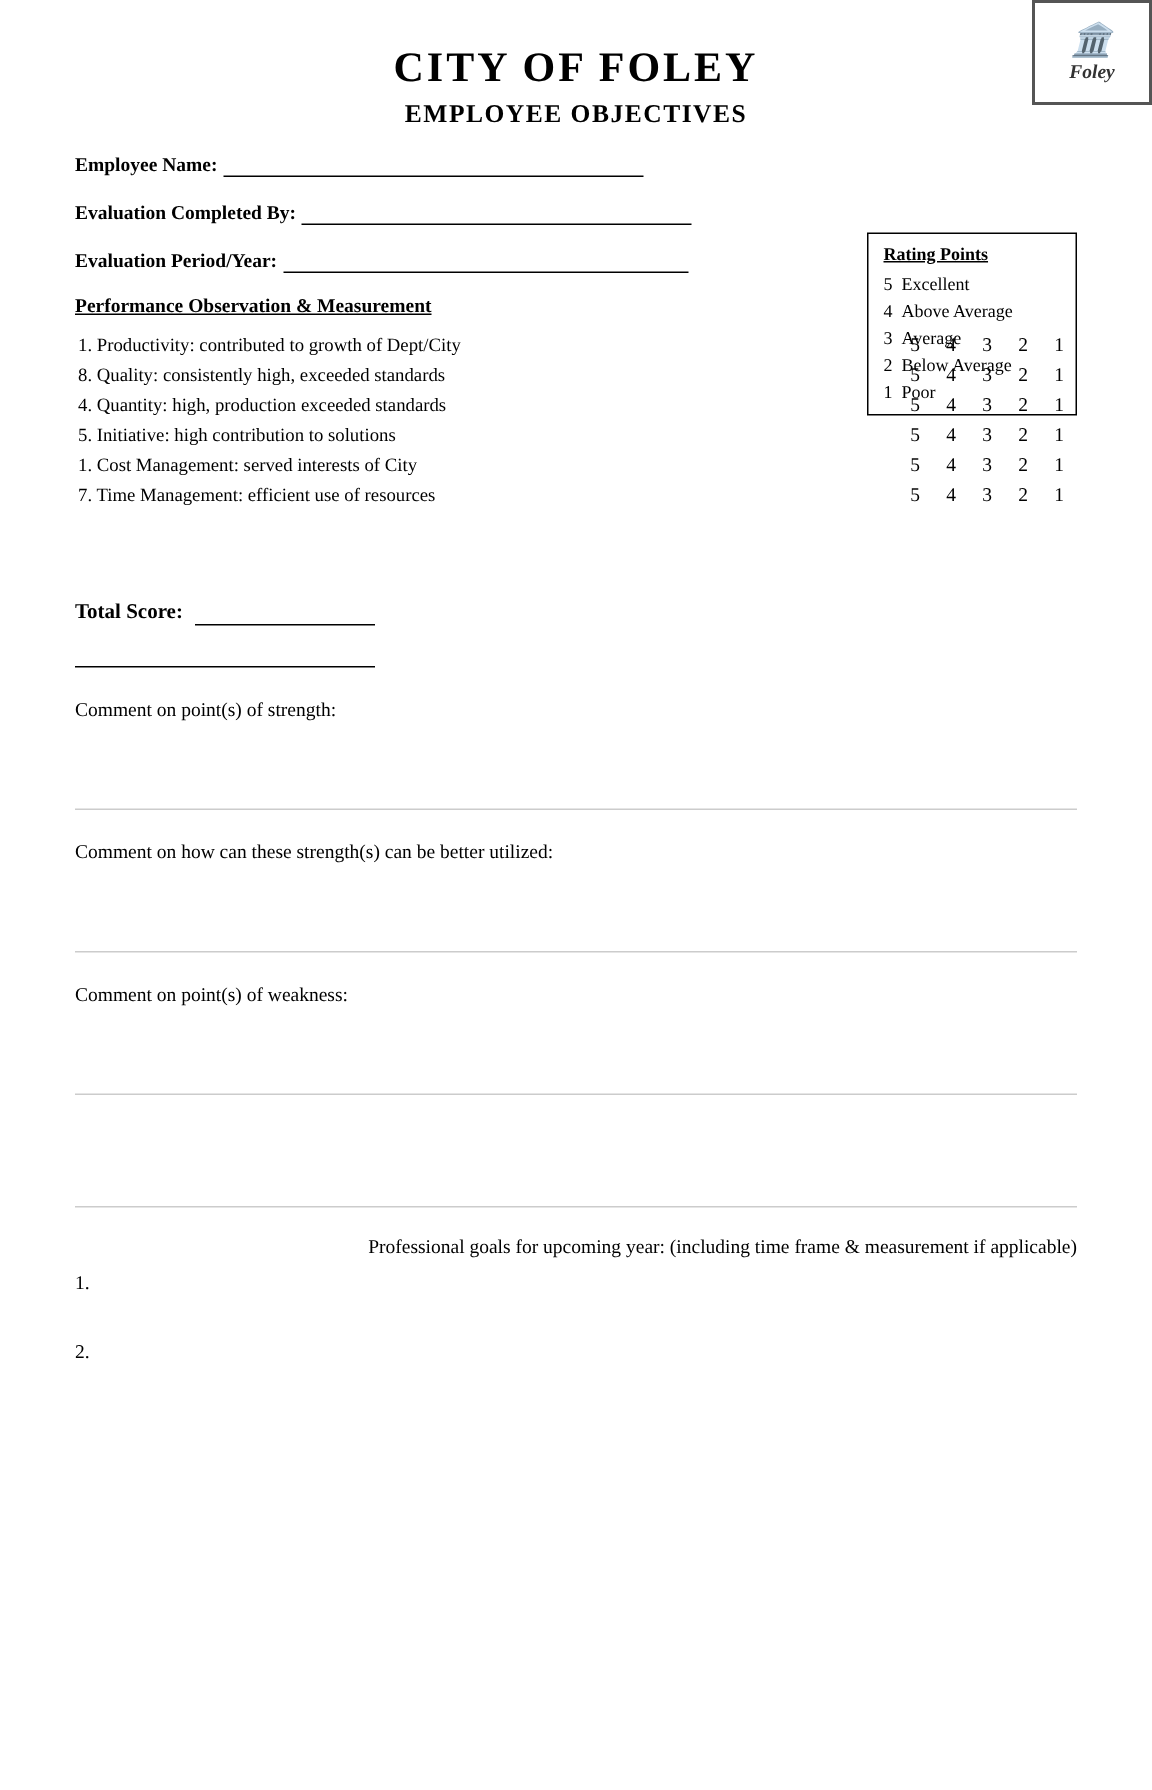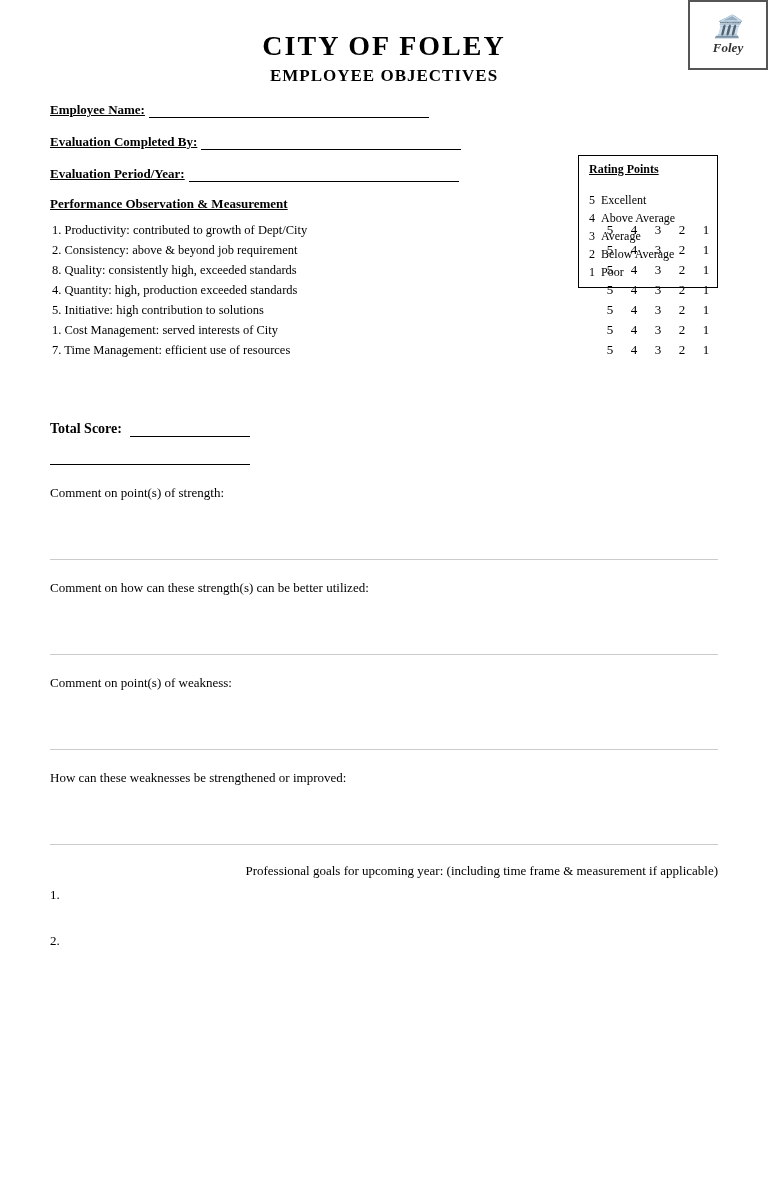--- a/index.html
+++ b/index.html
@@ -58,40 +58,39 @@
     }
     .field-row {
       margin-bottom: 14px;
       display: flex;
       align-items: flex-end;
     }
     .field-label {
       font-weight: bold;
       white-space: nowrap;
       margin-right: 4px;
-      text-decoration: underline;
     }
     .field-line {
       border-bottom: 1px solid #000;
       flex: 1;
       height: 18px;
     }
     .rating-box {
       position: absolute;
       right: 50px;
       top: 155px;
       border: 1px solid #000;
       padding: 6px 10px;
       font-size: 12px;
       min-width: 140px;
     }
     .rating-box-title {
       font-weight: bold;
       text-decoration: underline;
-      margin-bottom: 14px;
+      margin-bottom: 3px;
     }
     .rating-box-item {
       line-height: 1.5;
     }
     .perf-header {
       font-weight: bold;
       text-decoration: underline;
       margin-top: 8px;
       margin-bottom: 8px;
       font-size: 13px;
@@ -210,28 +209,20 @@
     <tbody id="perf-body">
     <tr>
           <td class="desc">1.  Productivity: contributed to growth of Dept/City</td>
           <td class="score">5</td>
           <td class="score">4</td>
           <td class="score">3</td>
           <td class="score">2</td>
           <td class="score">1</td>
         </tr>
         <tr>
-          <td class="desc">2.  Consistency: above &amp; beyond job requirement</td>
-          <td class="score">5</td>
-          <td class="score">4</td>
-          <td class="score">3</td>
-          <td class="score">2</td>
-          <td class="score">1</td>
-        </tr>
-        <tr>
           <td class="desc">8.  Quality: consistently high, exceeded standards</td>
           <td class="score">5</td>
           <td class="score">4</td>
           <td class="score">3</td>
           <td class="score">2</td>
           <td class="score">1</td>
         </tr>
         <tr>
           <td class="desc">4.  Quantity: high, production exceeded standards</td>
           <td class="score">5</td>
@@ -281,21 +272,20 @@
     </div>
     <div class="comment-section">
       <div class="comment-label">Comment on how can these strength(s) can be better utilized:</div>
       <div class="comment-area"></div>
     </div>
     <div class="comment-section">
       <div class="comment-label">Comment on point(s) of weakness:</div>
       <div class="comment-area"></div>
     </div>
     <div class="comment-section">
-      <div class="comment-label">How can these weaknesses be strengthened or improved:</div>
       <div class="comment-area"></div>
     </div>
   </div>
 
 <div class="goals-section">
   <div class="goals-label">Professional goals for upcoming year: (including time frame &amp; measurement if applicable)</div>
   <div id="goals-container">
       <div class="goal-item">1.</div>
       <div class="goal-item">2.</div>
     </div>

